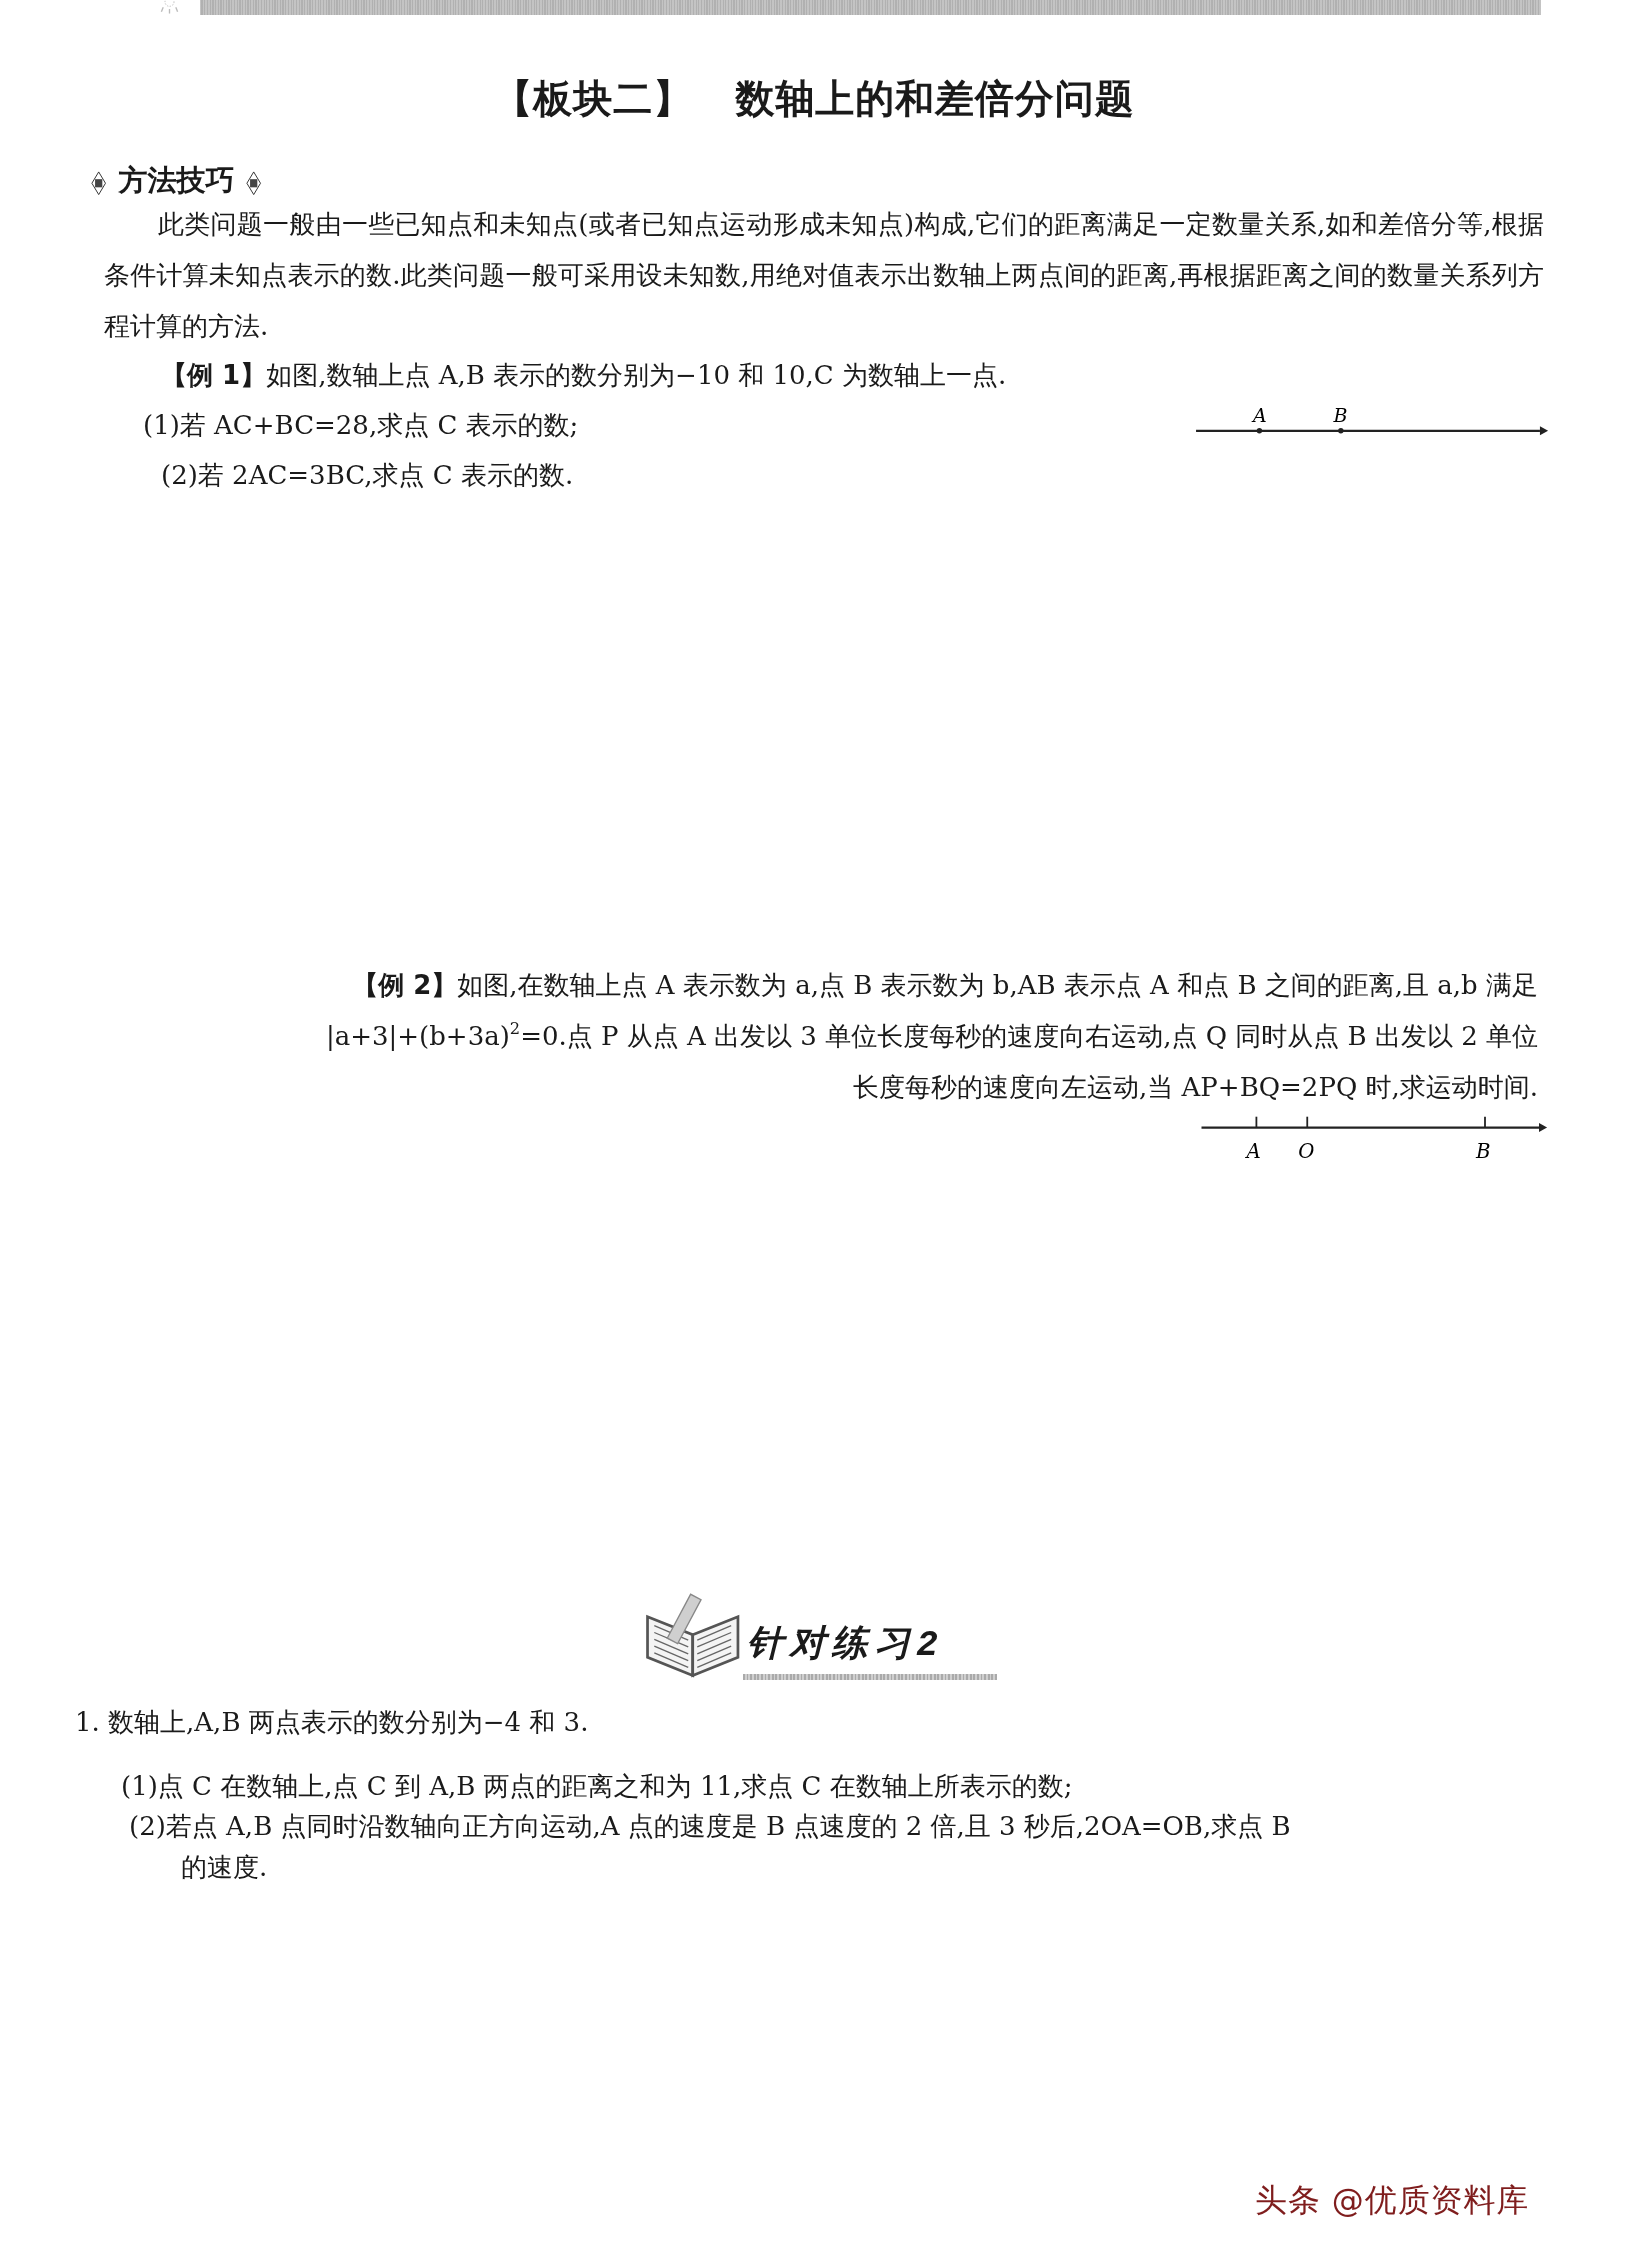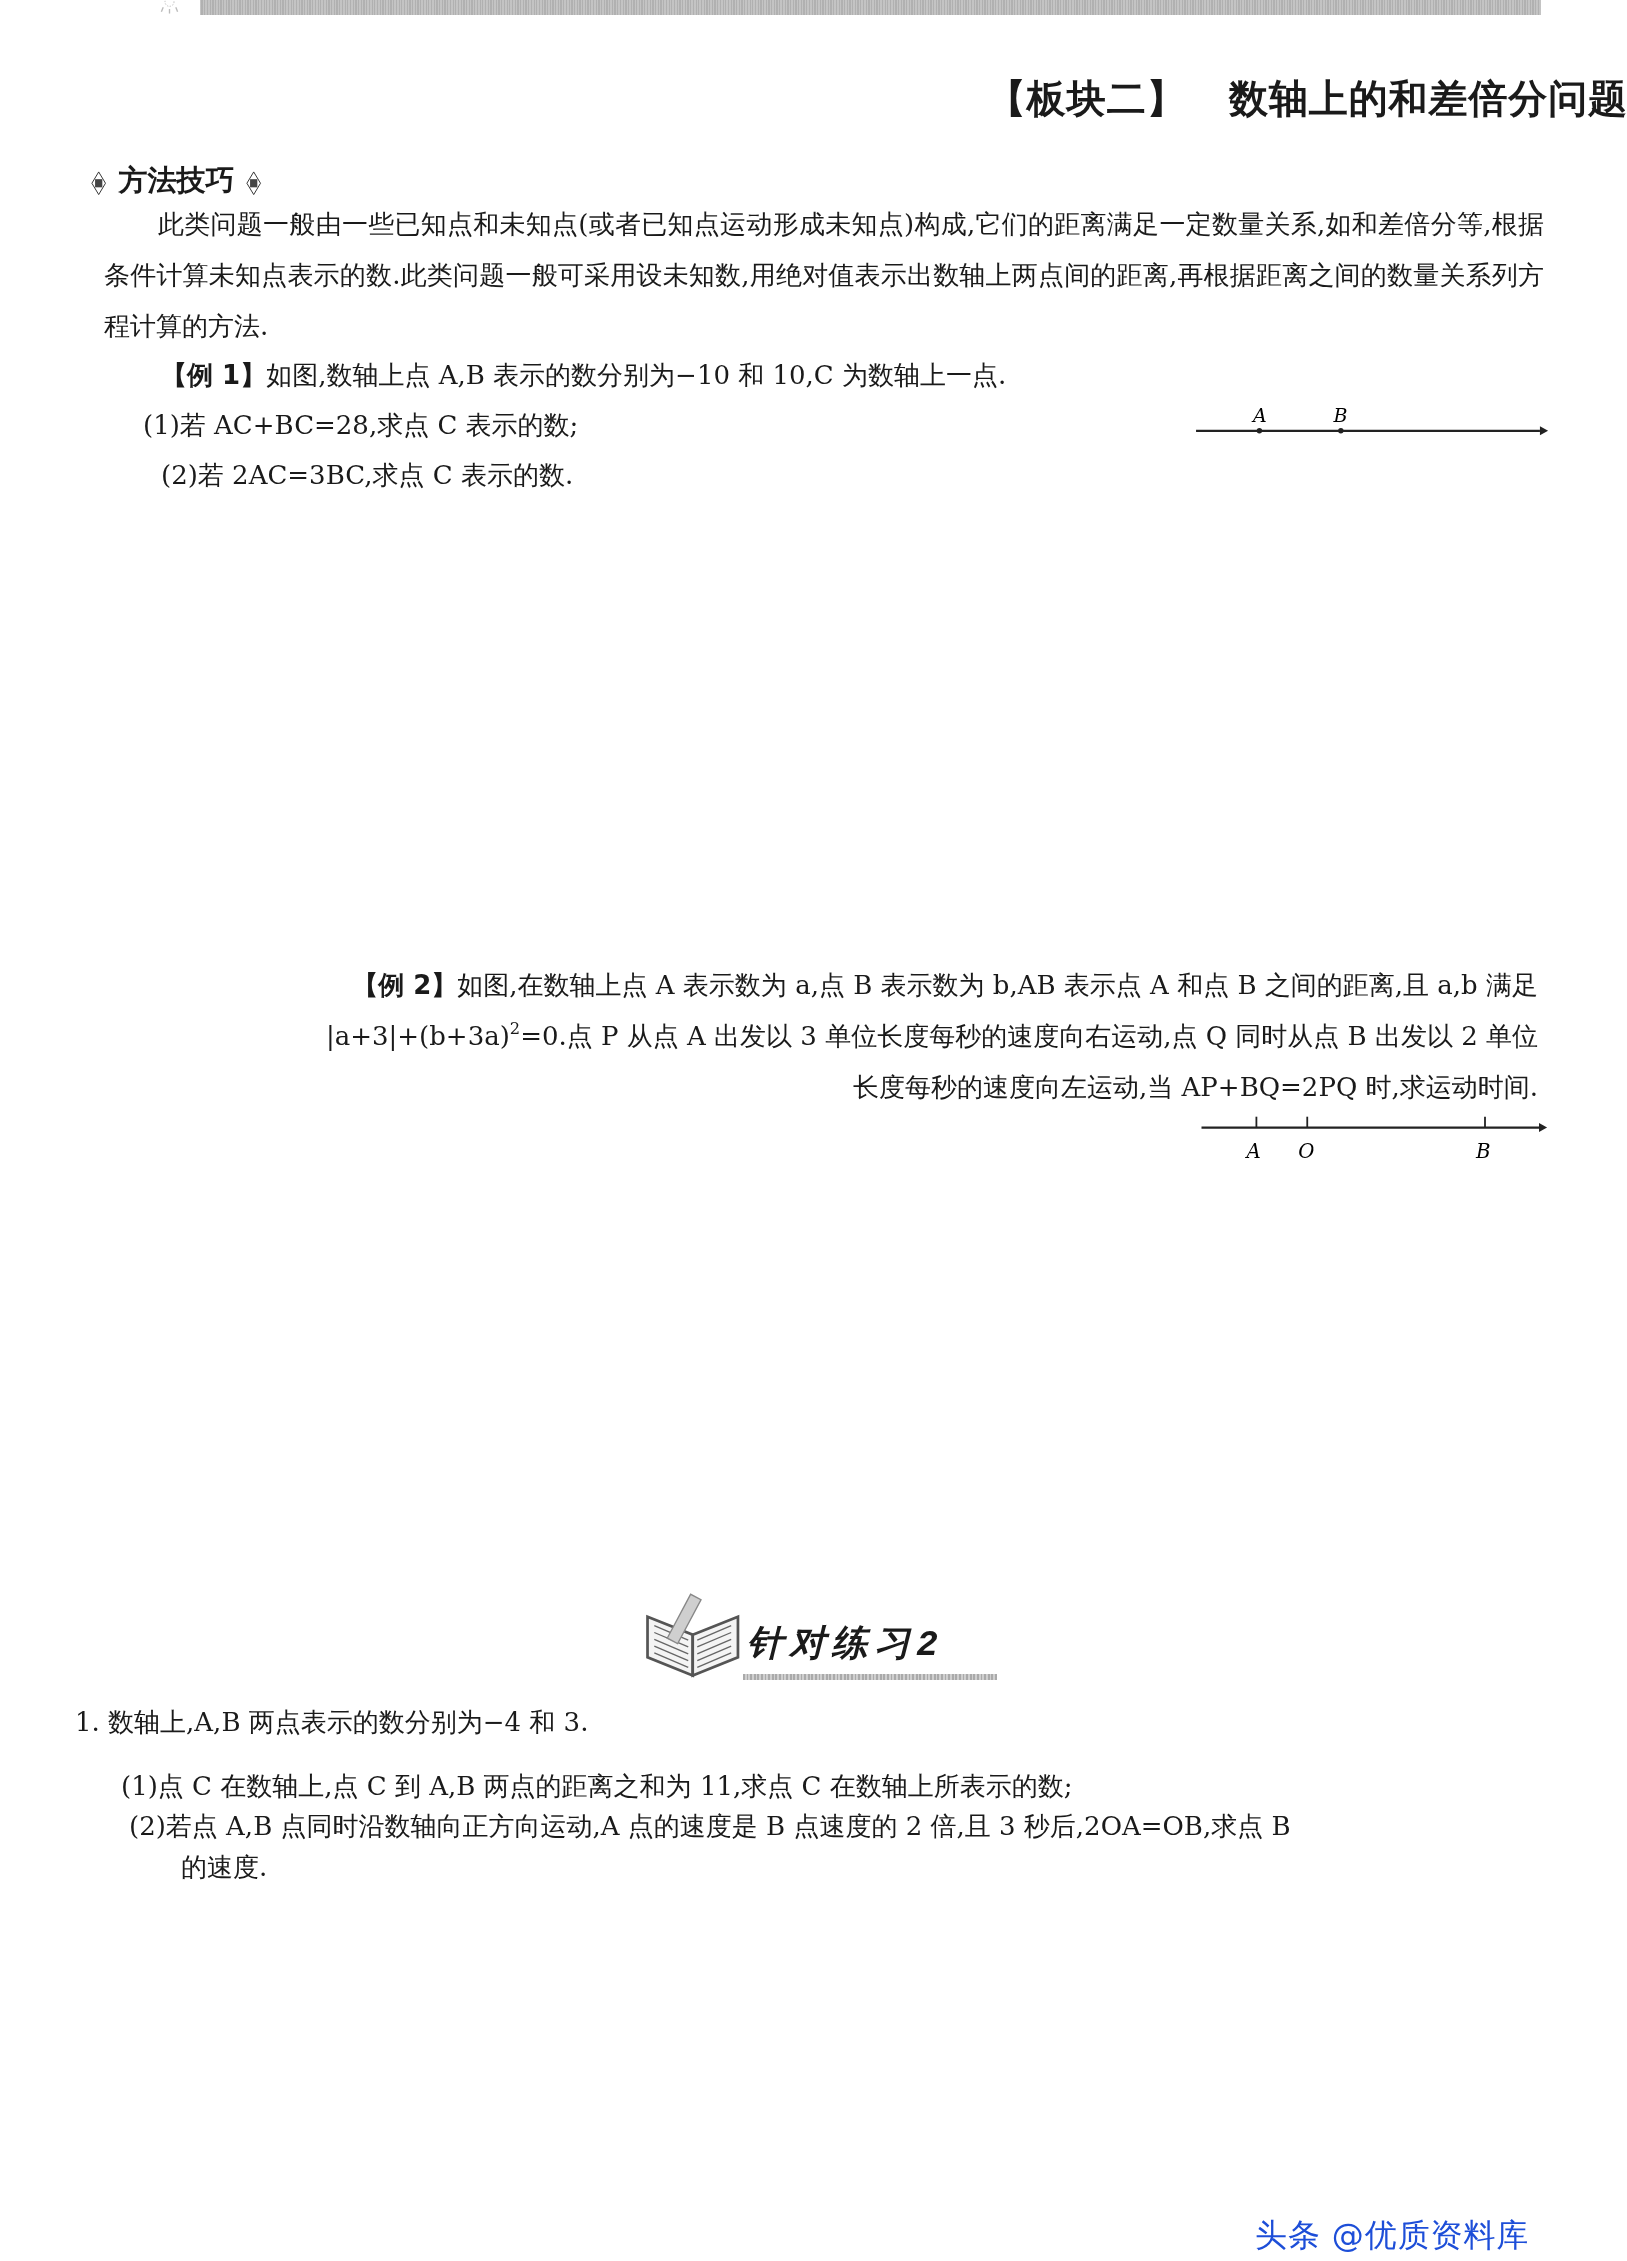--- a/index.html
+++ b/index.html
@@ -2,21 +2,21 @@
 <html style="font-size:7.2px"><head>
 <meta charset="utf-8">
 <style>
   html, body { margin: 0; padding: 0; background: #ffffff; }
   body { width: 1628px; height: 2261px; position: relative; overflow: hidden;
          font-family: "DejaVu Serif", "Liberation Serif", serif; color: #1a1a1a; }
   .abs { position: absolute; }
   .band { left: 200px; top: 0; width: 1341px; height: 14.5px;
           background: repeating-linear-gradient(90deg, #bdbdbd 0 1.4px, #a8a8a8 1.4px 2.7px); opacity: .9; }
   .band-deco { left: 156px; top: 0; width: 27px; height: 15.4px; }
-  .title { left: 0; width: 1628px; top: 72px; text-align: right; font-size: 39px;
+  .title { left: 0; width: 1628px; top: 72px; text-align: center; font-size: 39px;
            font-family: "DejaVu Sans", "Liberation Sans", sans-serif; font-weight: bold; letter-spacing: 0.9px; }
   .title .br { font-weight: bold; }
   .method-head { left: 91px; top: 161px; font-size: 29px; font-weight: bold;
                  font-family: "DejaVu Sans", "Liberation Sans", sans-serif; display: flex; align-items: center; gap: 12px; }
   .diamond { display: inline-block; width: 15.4px; height: 24.5px; position: relative; }
   .diamond svg { width: 15.4px; height: 24.5px; }
   .para { font-size: 26px; line-height: 51px; }
   .p1 { left: 104px; top: 199px; width: 1440px; text-indent: 54px; text-align: justify; }
   .ex-line { font-size: 26px; white-space: nowrap; }
   .b { font-weight: bold; font-family: "DejaVu Sans", "Liberation Sans", sans-serif; }
@@ -30,21 +30,21 @@
   .practice-head { left: 643px; top: 1585px; width: 371px; height: 95px; }
   .practice-title { left: 747px; top: 1619px; font-size: 36px; font-weight: bold;
                     font-family: Liberation Mono, monospace; letter-spacing: 6.3px; font-style: italic; }
   .practice-underline { left: 743px; top: 1674px; width: 254px; height: 6.3px;
                         background: repeating-linear-gradient(90deg, #aaa 0 1.8px, #d0d0d0 1.8px 3.6px); }
   .q1 { left: 75px; top: 1705px; }
   .q1a { left: 121px; top: 1753px; margin-top: 16px; }
   .q1b { left: 129px; top: 1801px; margin-top: 8px; }
   .q1b2 { left: 181px; top: 1850px; }
   .watermark { left: 1255px; top: 2179px; font-size: 32px; font-family: "DejaVu Sans", "Liberation Sans", sans-serif;
-               color: #1d4ed8; letter-spacing: 0.9px; margin-top: 35px; }
+               color: #7f1d1d; letter-spacing: 0.9px; }
   sup { font-size: 16.3px; vertical-align: 11px; line-height: 0; }
 </style>
 </head>
 <body>
 
 <div class="abs band-deco">
   <svg width="27" height="15.4" viewBox="0 0 60 34">
     <circle cx="30" cy="4" r="10" fill="none" stroke="#bbb" stroke-width="2" stroke-dasharray="3 3"></circle>
     <line x1="16" y1="16" x2="12" y2="26" stroke="#bbb" stroke-width="3"></line>
     <line x1="30" y1="20" x2="30" y2="30" stroke="#bbb" stroke-width="3"></line>

